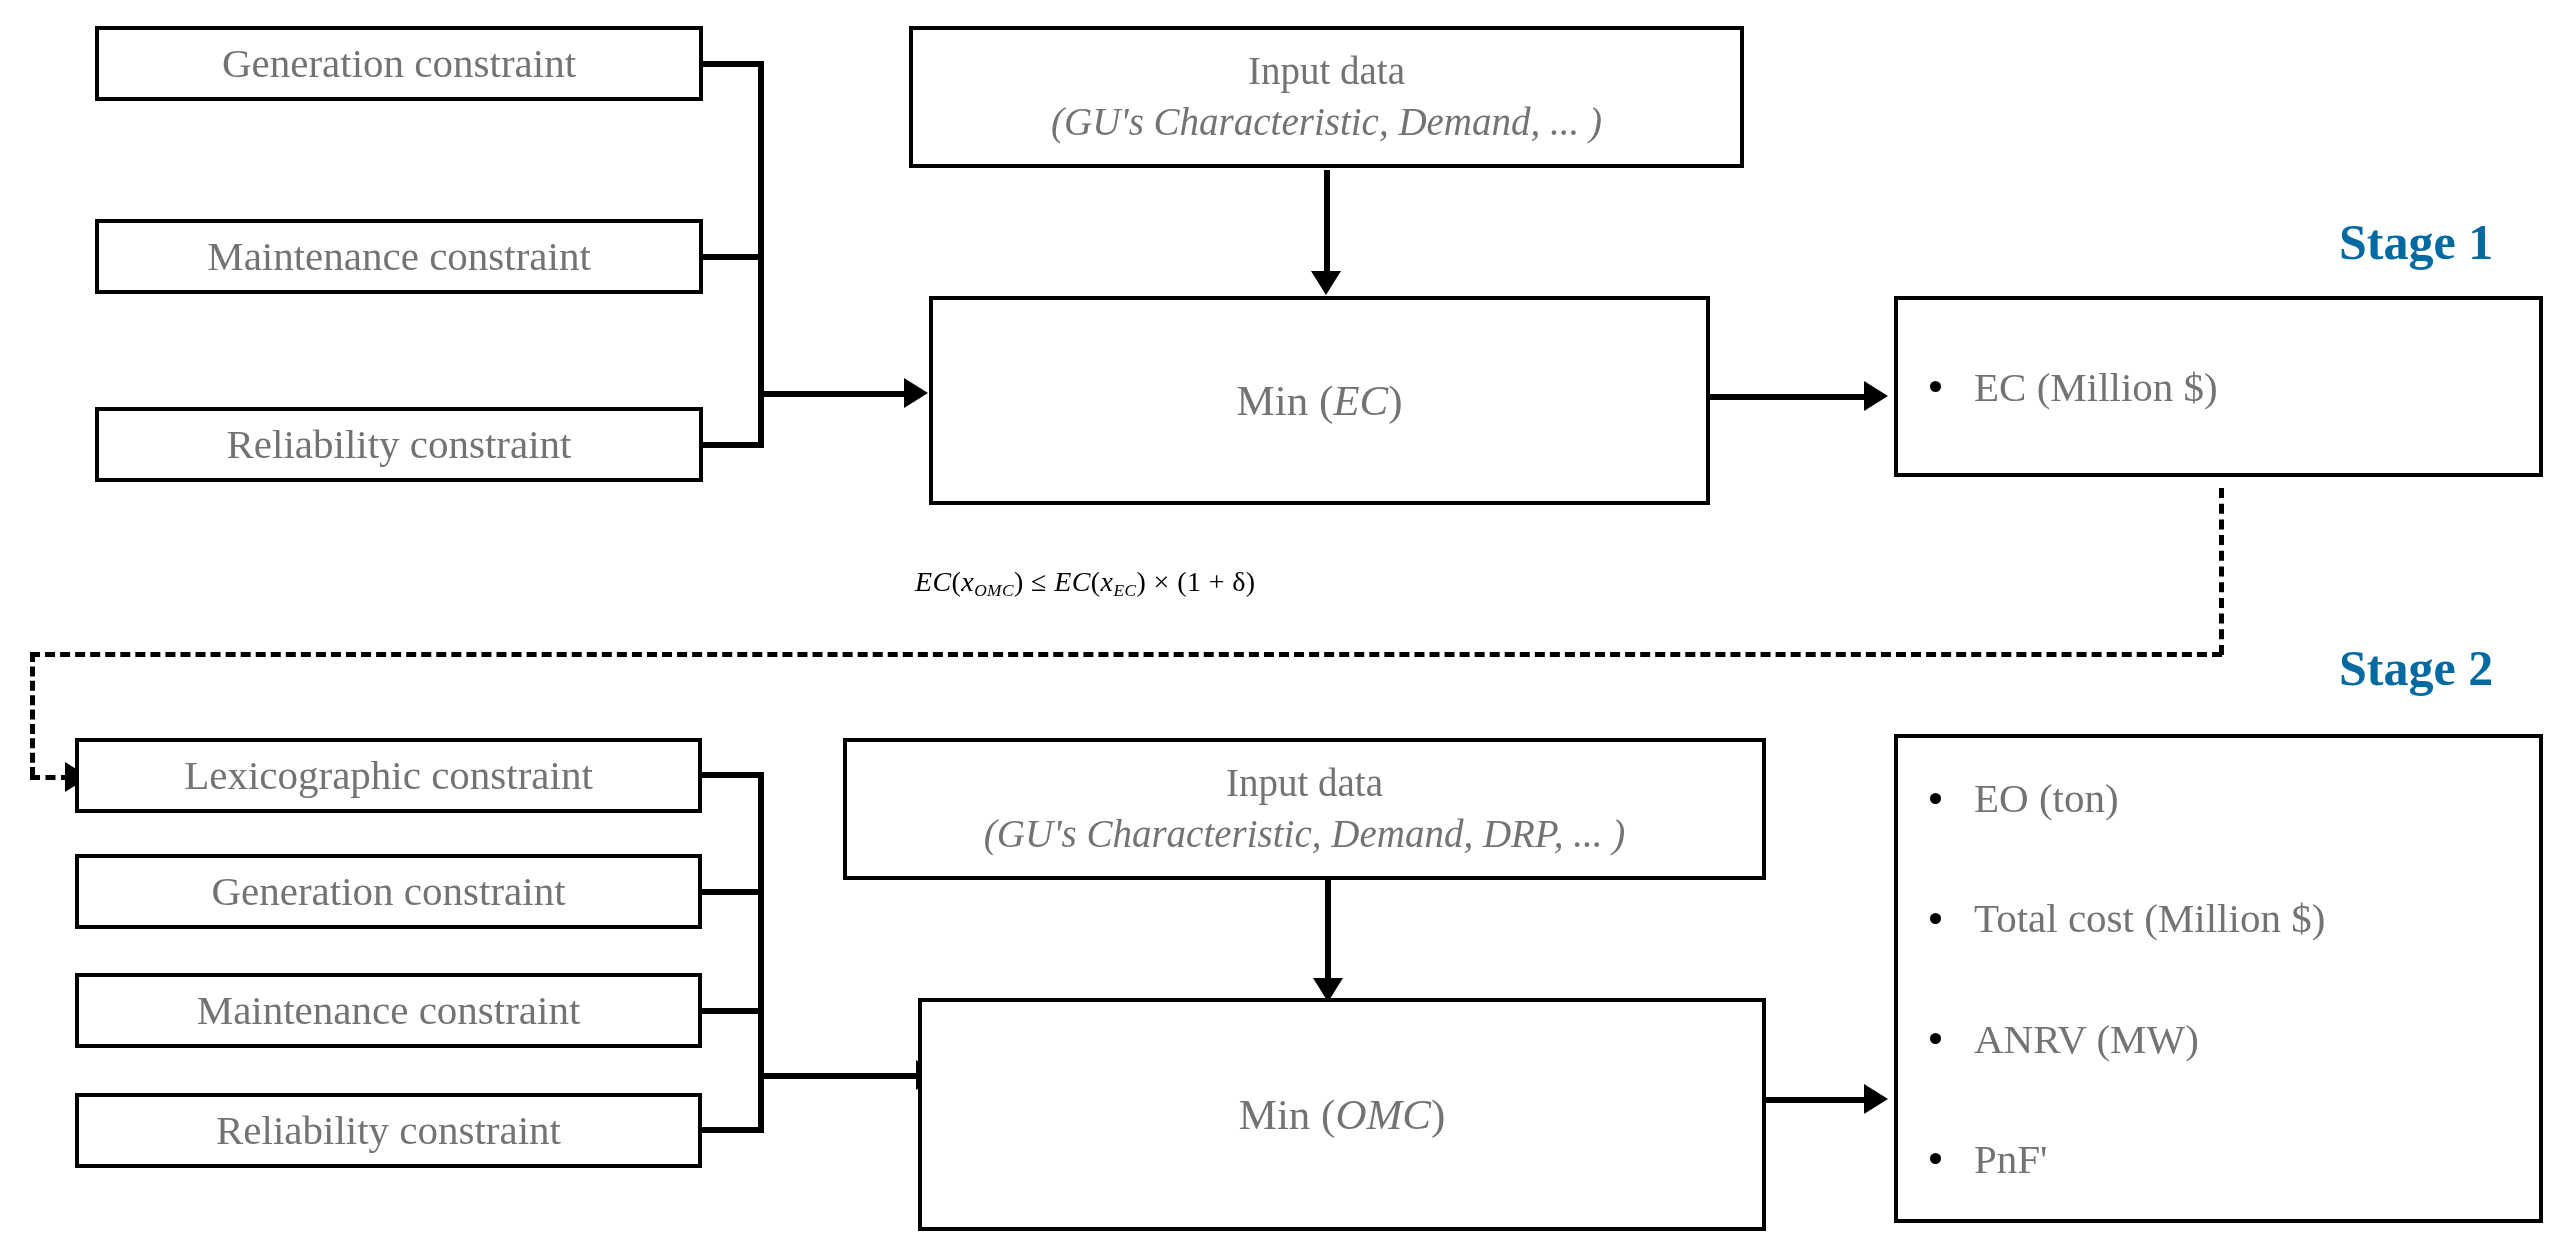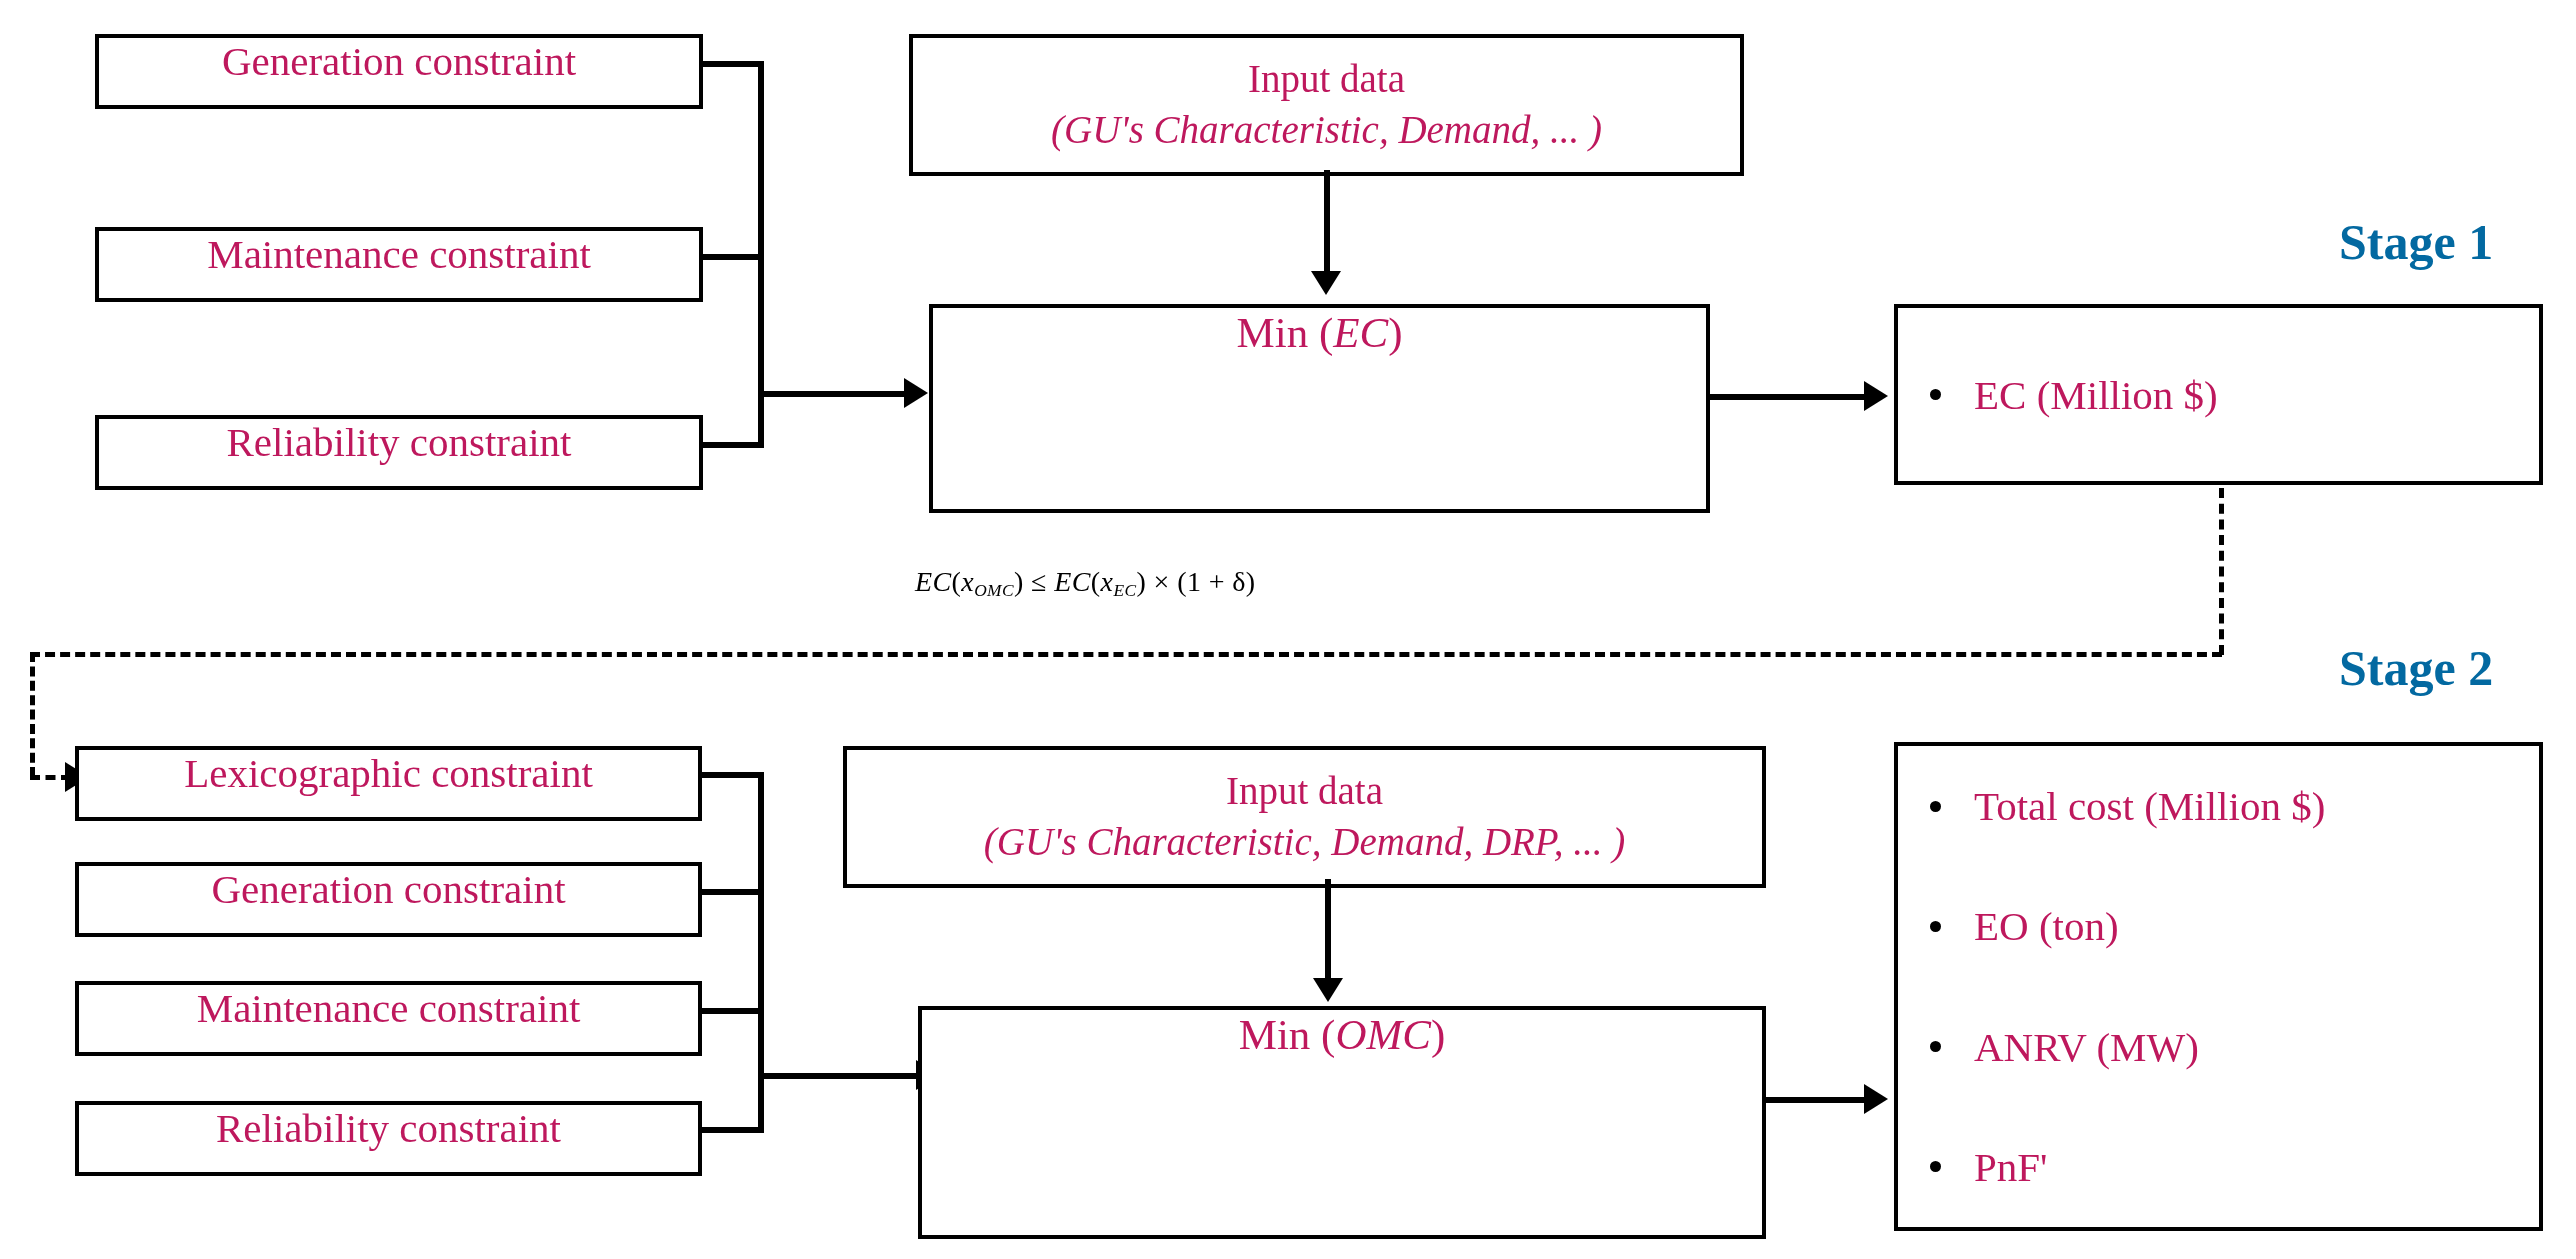--- a/index.html
+++ b/index.html
@@ -17,23 +17,23 @@
     background: #ffffff;
     overflow: hidden;
   }
   
   .box {
     position: absolute;
     box-sizing: border-box;
     background: #ffffff;
     border: 4.7px solid #000000;
     display: flex;
+    align-items: center;
     justify-content: center;
-    color: #be185d;
-    margin-top: 8px;
+    color: #737373;
   }
   .box .label {
     font-size: 41px;
     line-height: 1.15;
     white-space: nowrap;
     text-align: center;
   }
   .constraint .label { font-size: 41px; }
 
   .inputbox .label {
@@ -246,28 +246,28 @@
     <span class="label"><span>Min (</span><span class="ital">OMC</span><span>)</span></span>
   </div>
 
   <div class="hline" style="left:1766px; top:1097px; width:103px;"></div>
   <div class="arrow-right" style="left:1864px; top:1084px;"></div>
 
   <div class="box listbox" style="left:1894px; top:734px; width:649px; height:489px;">
     <div class="items">
       <div class="bullet-row">
         <span class="dot"></span>
+        <span>EO (ton)</span>
+      </div>
+      <div class="bullet-row">
+        <span class="dot"></span>
         <span>Total cost (Million $)</span>
       </div>
       <div class="bullet-row">
         <span class="dot"></span>
-        <span>EO (ton)</span>
-      </div>
-      <div class="bullet-row">
-        <span class="dot"></span>
         <span>ANRV (MW)</span>
       </div>
       <div class="bullet-row">
         <span class="dot"></span>
         <span>PnF'</span>
       </div>
     </div>
   </div>
 
 </div>

